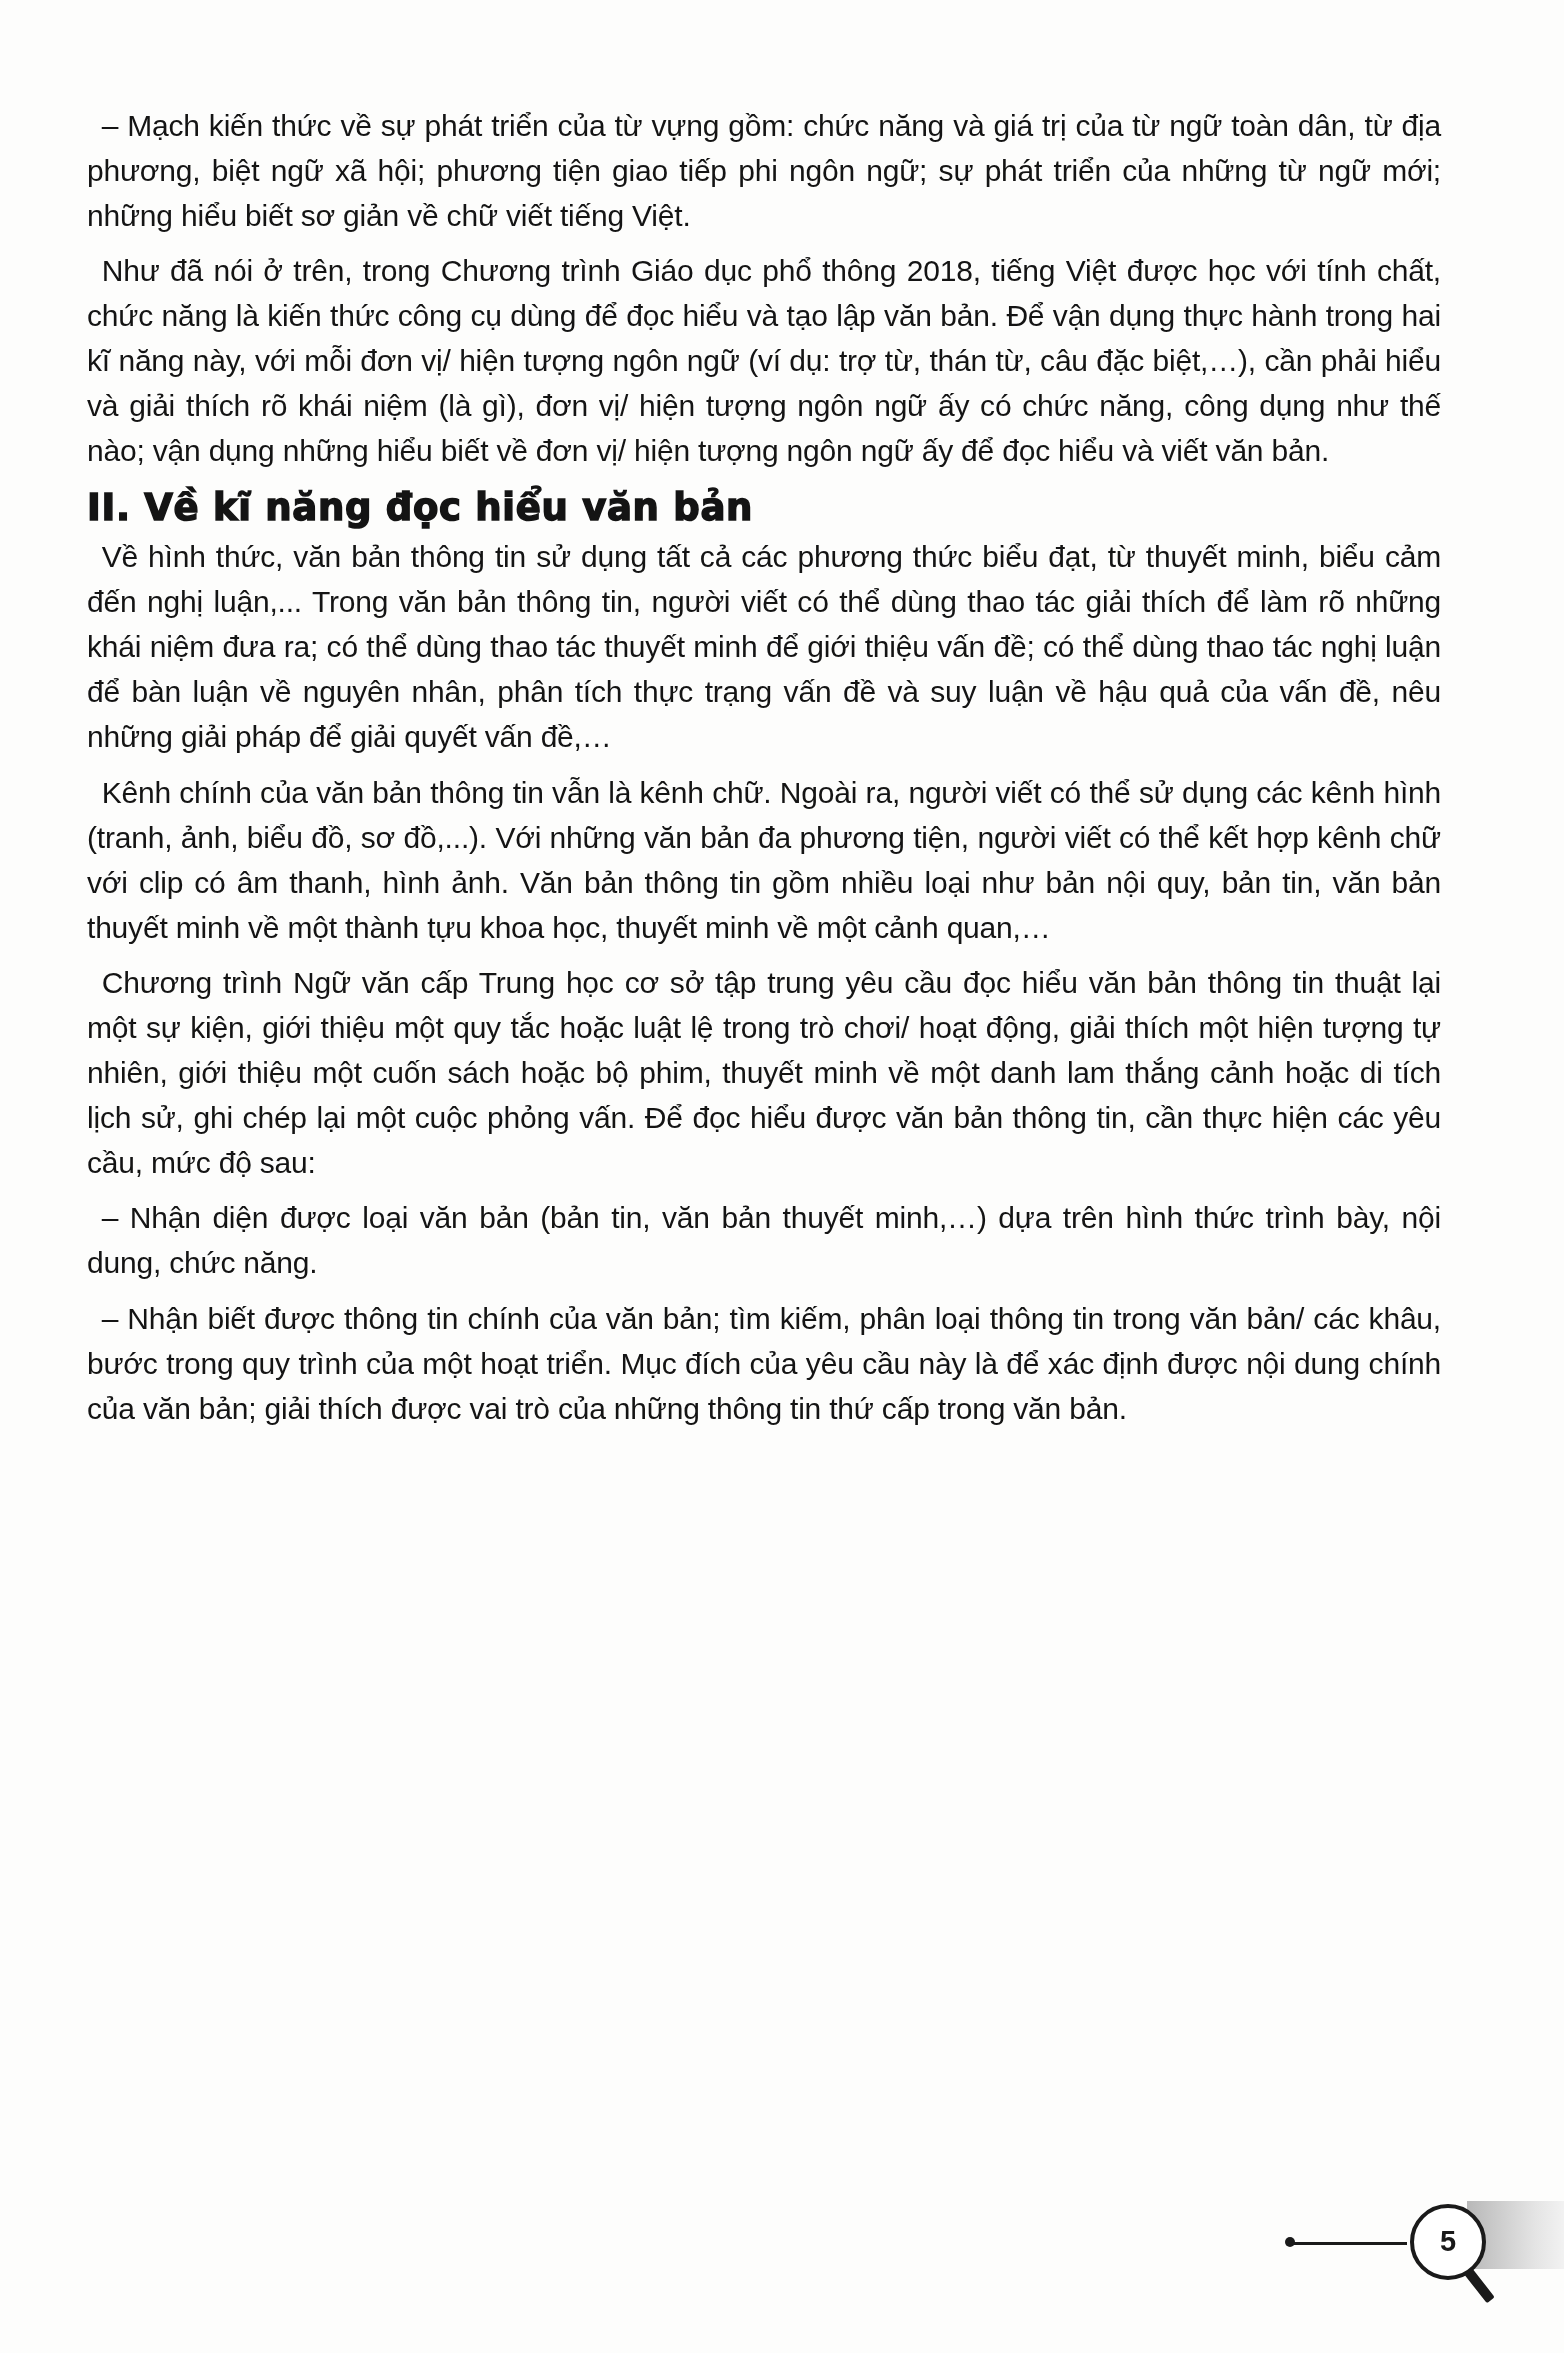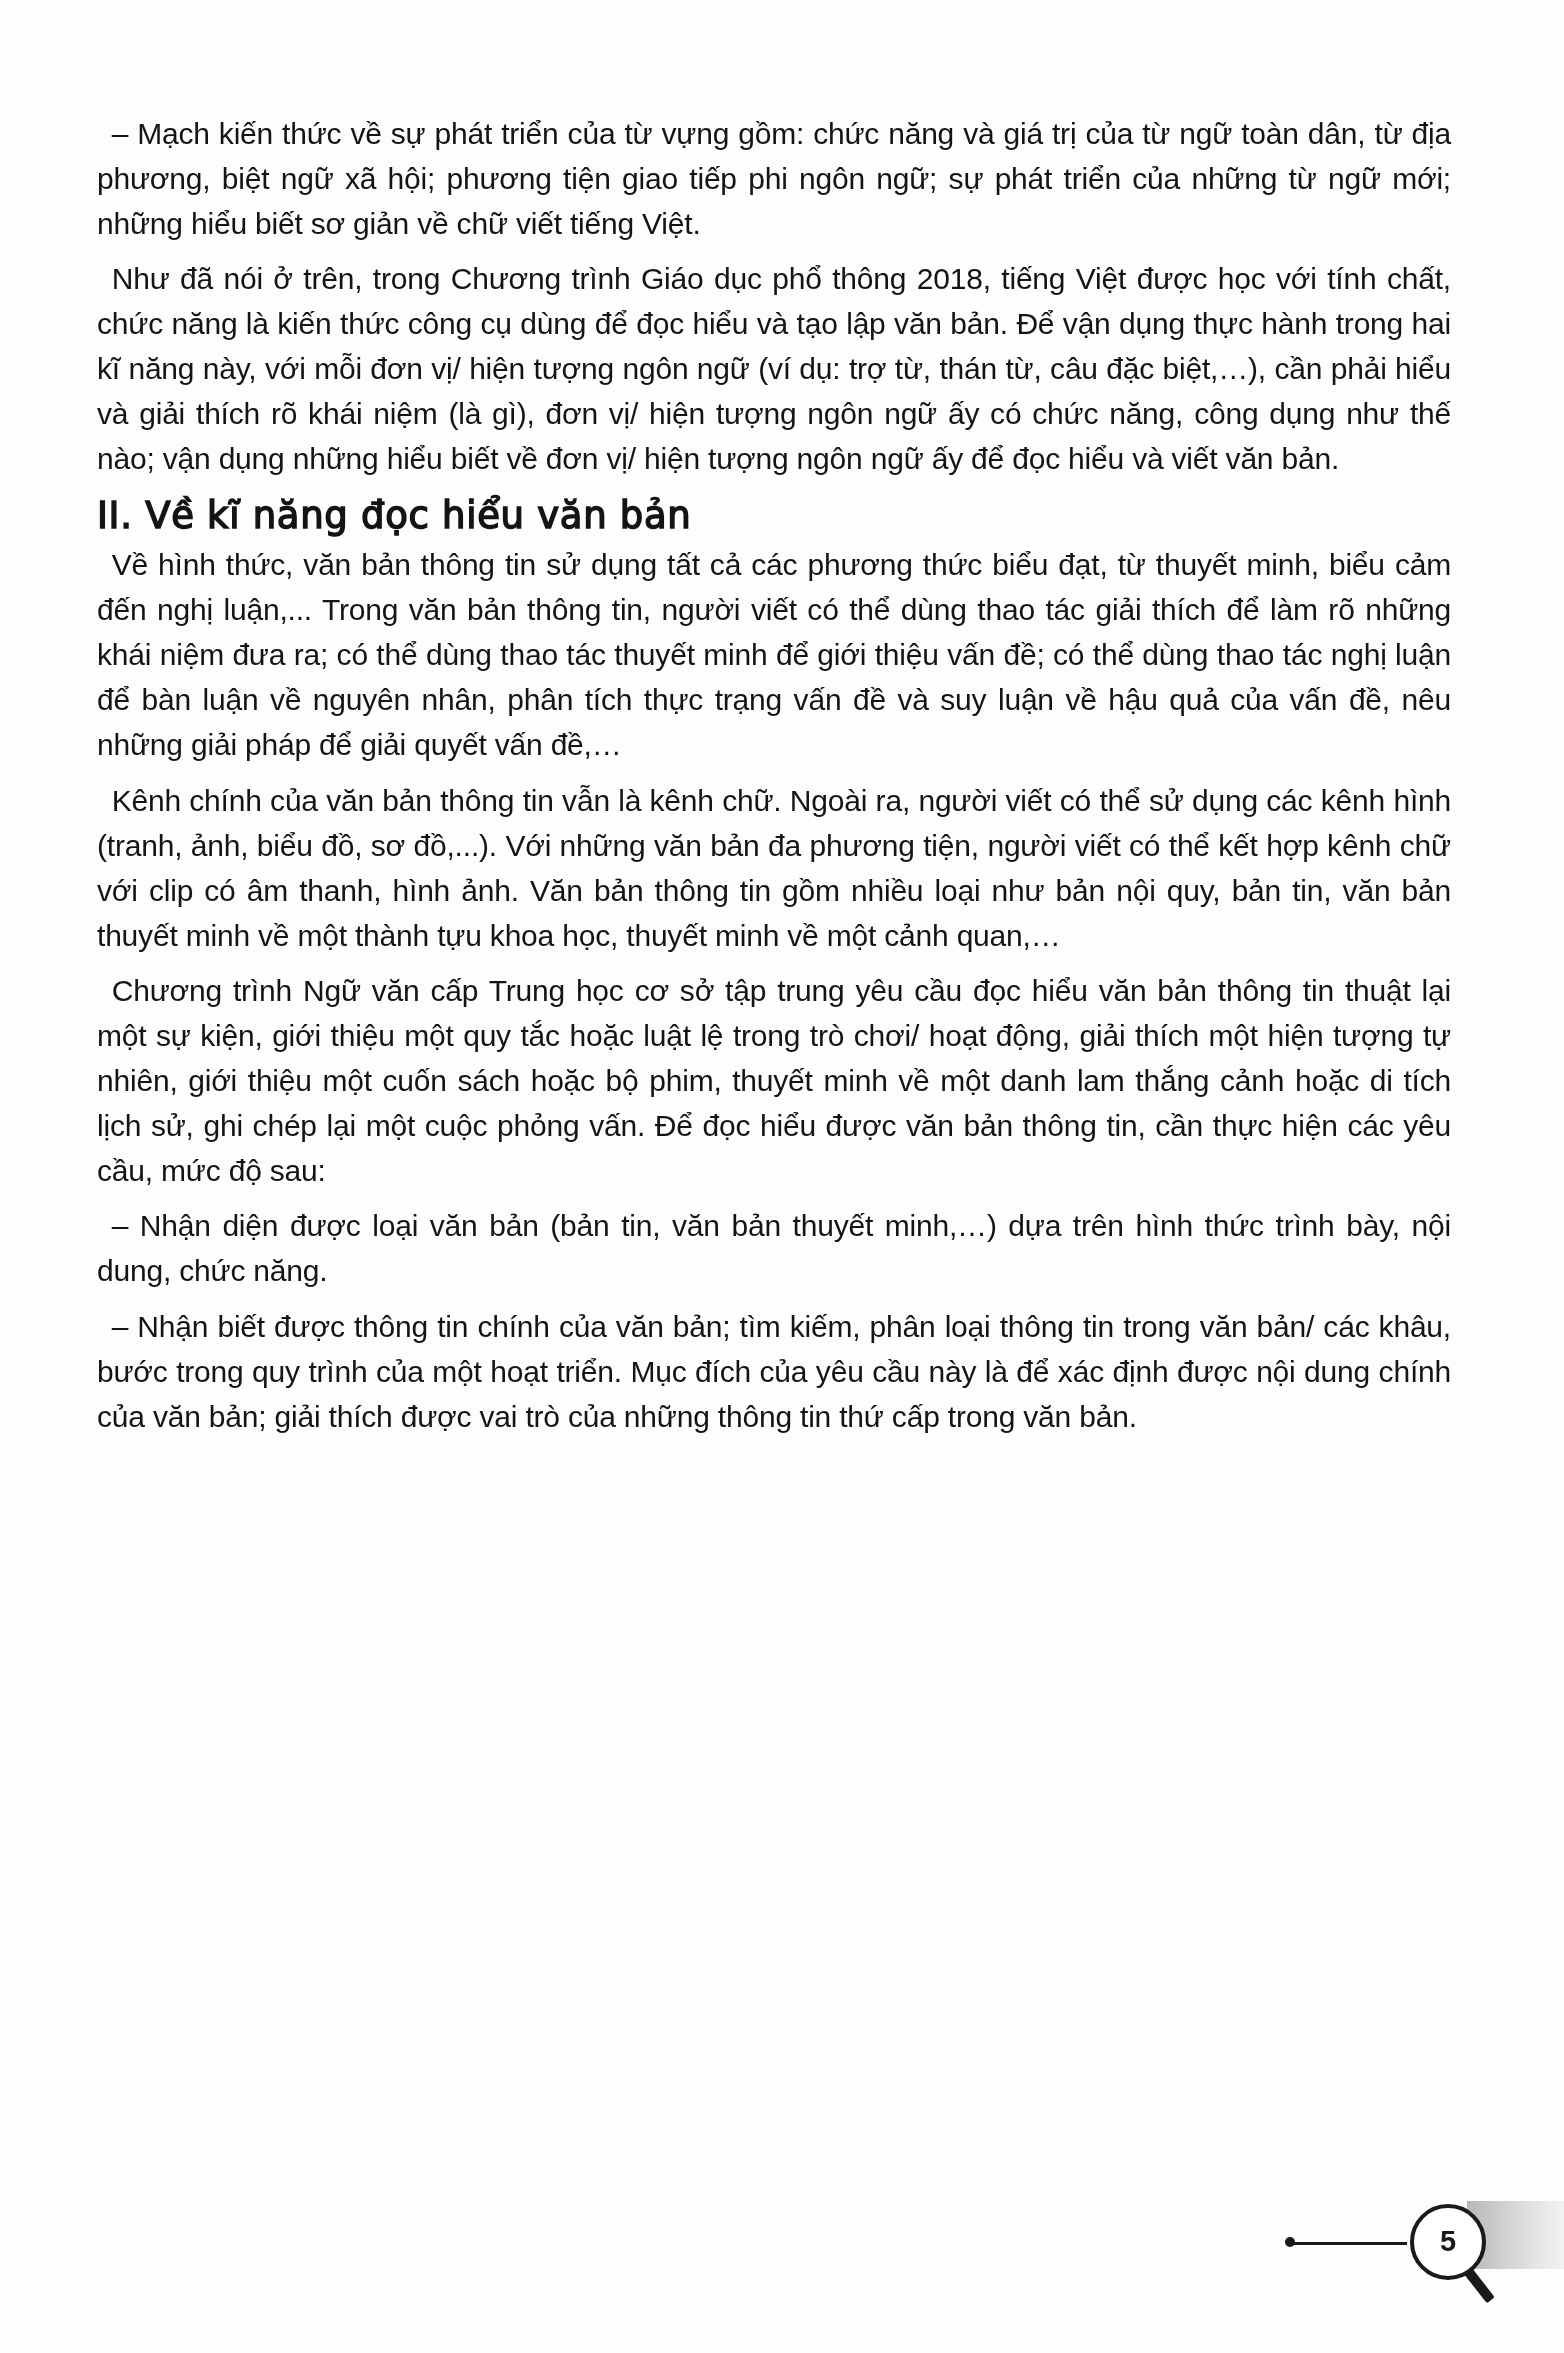--- a/index.html
+++ b/index.html
@@ -6,35 +6,34 @@
   body {
     width: 1564px; height: 2354px;
     background: #fdfdfc;
     position: relative;
     overflow: hidden;
     font-family: "Liberation Sans", "DejaVu Sans", sans-serif;
     color: #141414;
   }
   .page {
     position: absolute;
-    left: 97px; top: 103px;
+    left: 87px; top: 103px;
     width: 1354px;
-    margin-top: 8px;
   }
   .p {
     font-size: 30px;
     line-height: 45px;
     margin: 0 0 10.3px 0;
     text-align: justify;
     letter-spacing: -0.2px;
   }
   .p.indent { text-indent: 14.7px; }
   .h2 {
     font-family: "DejaVu Sans", sans-serif;
-    font-weight: 400;
+    font-weight: 700;
     font-size: 37px;
     line-height: 48px;
     margin: 8.8px 0 2.9px 0;
     -webkit-text-stroke: 1.5px #141414;
     letter-spacing: 0.7px;
   }
   .h3 {
     font-weight: bold;
     font-size: 32px;
     line-height: 47px;

